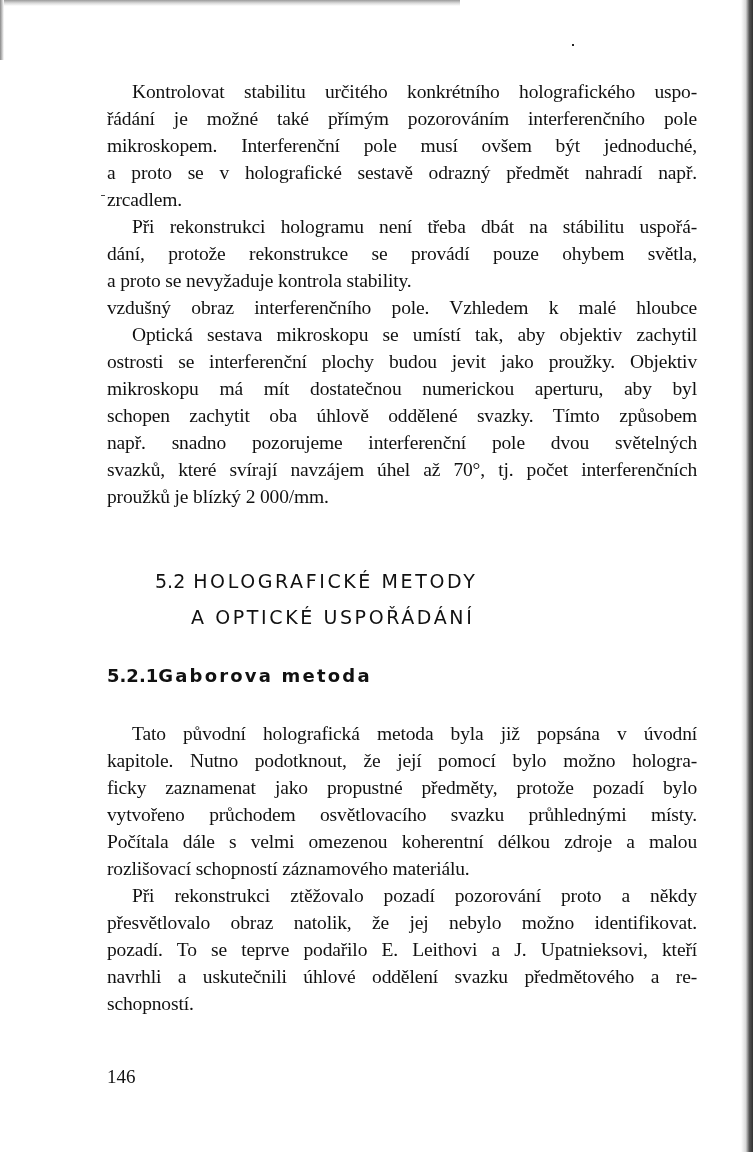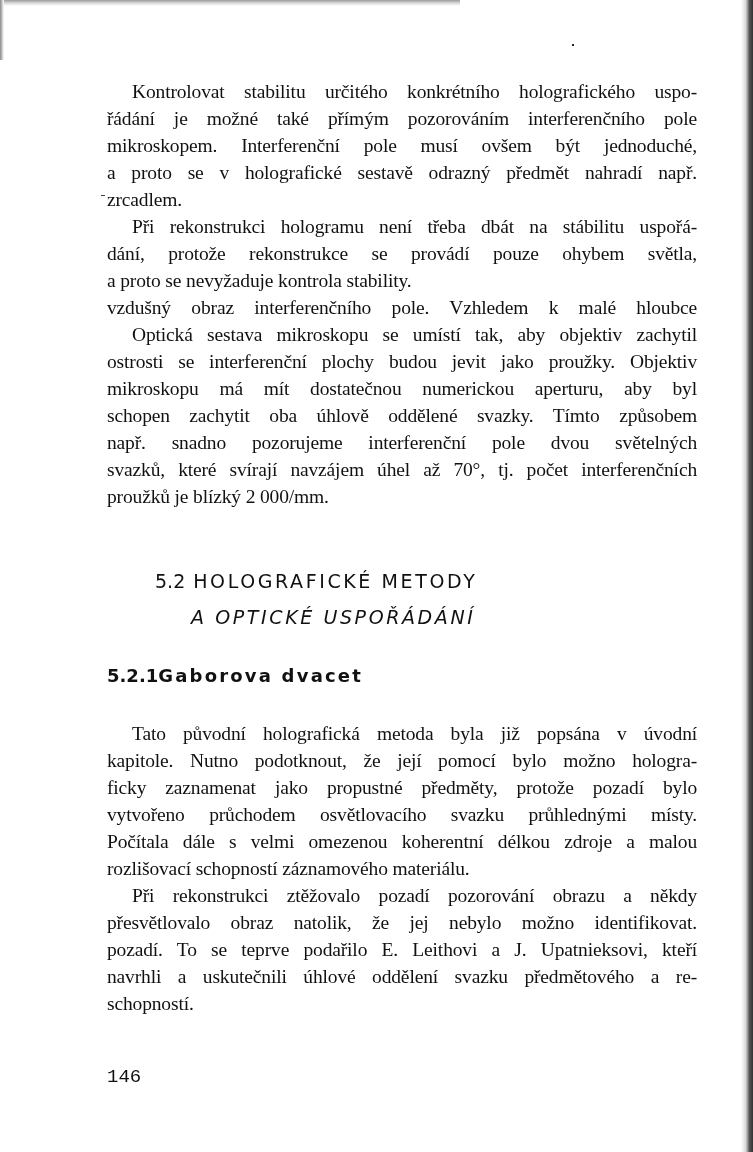--- a/index.html
+++ b/index.html
@@ -36,21 +36,21 @@
     }
     .heading .num { letter-spacing: 0; margin-right: 8px; }
     .heading-line2 { position: absolute; left: 143px; }
     .subheading {
       position: absolute; left: 107px; top: 665px; font-family: "DejaVu Sans", "Liberation Sans", sans-serif;
       font-size: 18px; font-weight: bold; letter-spacing: 2.2px; white-space: nowrap;
     }
     .subheading .num { letter-spacing: 0; margin-right: 0; }
     .page-number {
       position: absolute; left: 107px; top: 1066px; font-size: 19px;
-      font-family: Liberation Mono, monospace;
+      font-family: Liberation Serif, serif;
     }
   </style>
 </head>
 <body>
 
 <div class="page-edge-top"></div>
 <div class="page-edge-left"></div>
 <div class="page-edge-right"></div>
 <div class="speck"></div>
 <div class="margin-mark"></div>
@@ -76,39 +76,39 @@
     <div class="line">schopen zachytit oba úhlově oddělené svazky. Tímto způsobem</div>
     <div class="line">např. snadno pozorujeme interferenční pole dvou světelných</div>
     <div class="line">svazků, které svírají navzájem úhel až 70°, tj. počet interferenčních</div>
     <div class="line last">proužků je blízký 2 000/mm.</div>
   </div>
 </div>
 
 <div class="heading" style="top:570px;">
   <span class="num">5.2</span><span>HOLOGRAFICKÉ METODY</span>
 </div>
-<div class="heading heading-line2" style="top:606px;font-style:italic;">
+<div class="heading heading-line2" style="top:606px;">
   <span>A OPTICKÉ USPOŘÁDÁNÍ</span>
 </div>
 
 <div class="subheading">
-  <span class="num">5.2.1</span><span>Gaborova dvacet</span>
+  <span class="num">5.2.1</span><span>Gaborova metoda</span>
 </div>
 
 <div class="text-block" style="top:720px;">
   <div>
     <div class="line indent">Tato původní holografická metoda byla již popsána v úvodní</div>
     <div class="line">kapitole. Nutno podotknout, že její pomocí bylo možno hologra-</div>
     <div class="line">ficky zaznamenat jako propustné předměty, protože pozadí bylo</div>
     <div class="line">vytvořeno průchodem osvětlovacího svazku průhlednými místy.</div>
     <div class="line">Počítala dále s velmi omezenou koherentní délkou zdroje a malou</div>
     <div class="line last">rozlišovací schopností záznamového materiálu.</div>
   </div>
   <div>
-    <div class="line indent">Při rekonstrukci ztěžovalo pozadí pozorování obrazu a někdy</div>
+    <div class="line indent">Při rekonstrukci ztěžovalo pozadí pozorování proto a někdy</div>
     <div class="line">přesvětlovalo obraz natolik, že jej nebylo možno identifikovat.</div>
     <div class="line">pozadí. To se teprve podařilo E. Leithovi a J. Upatnieksovi, kteří</div>
     <div class="line">navrhli a uskutečnili úhlové oddělení svazku předmětového a re-</div>
     <div class="line last">schopností.</div>
   </div>
 </div>
 
 <div class="page-number">146</div>
 
 </body></html>

